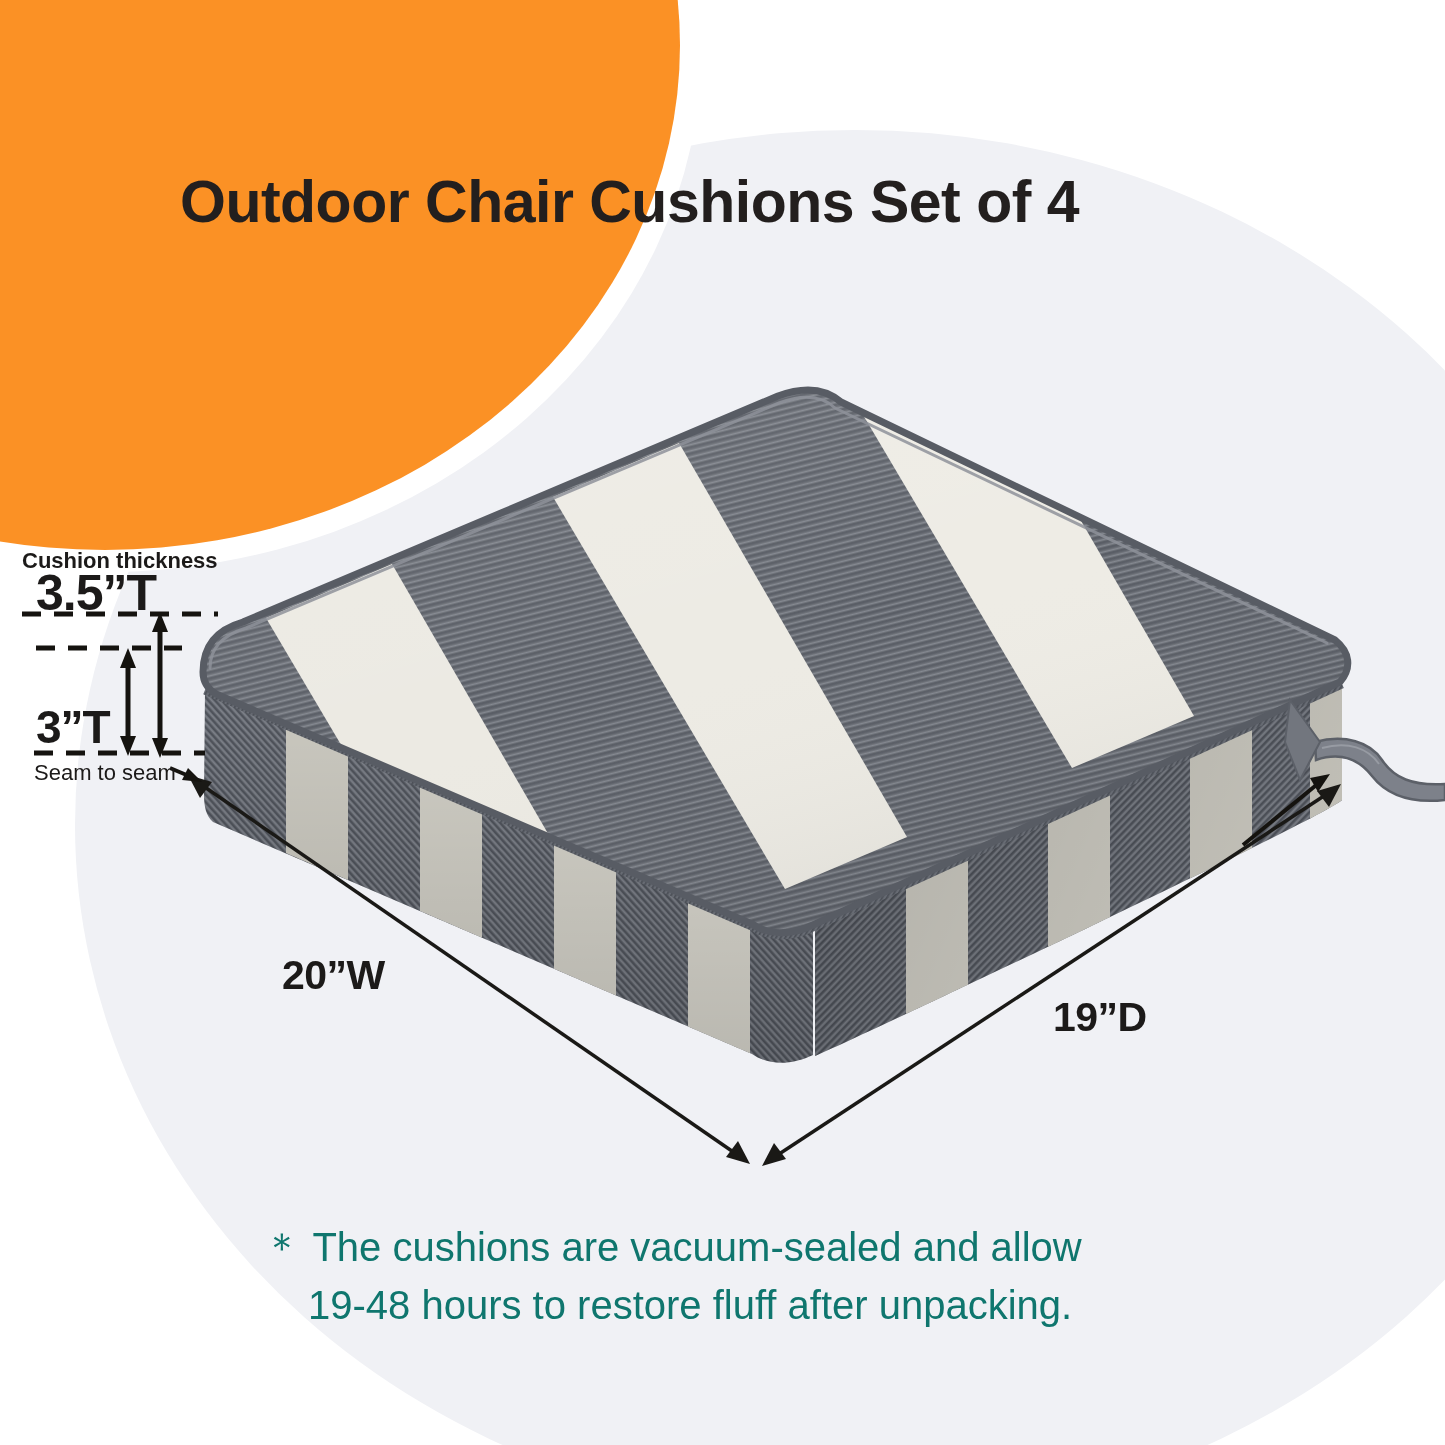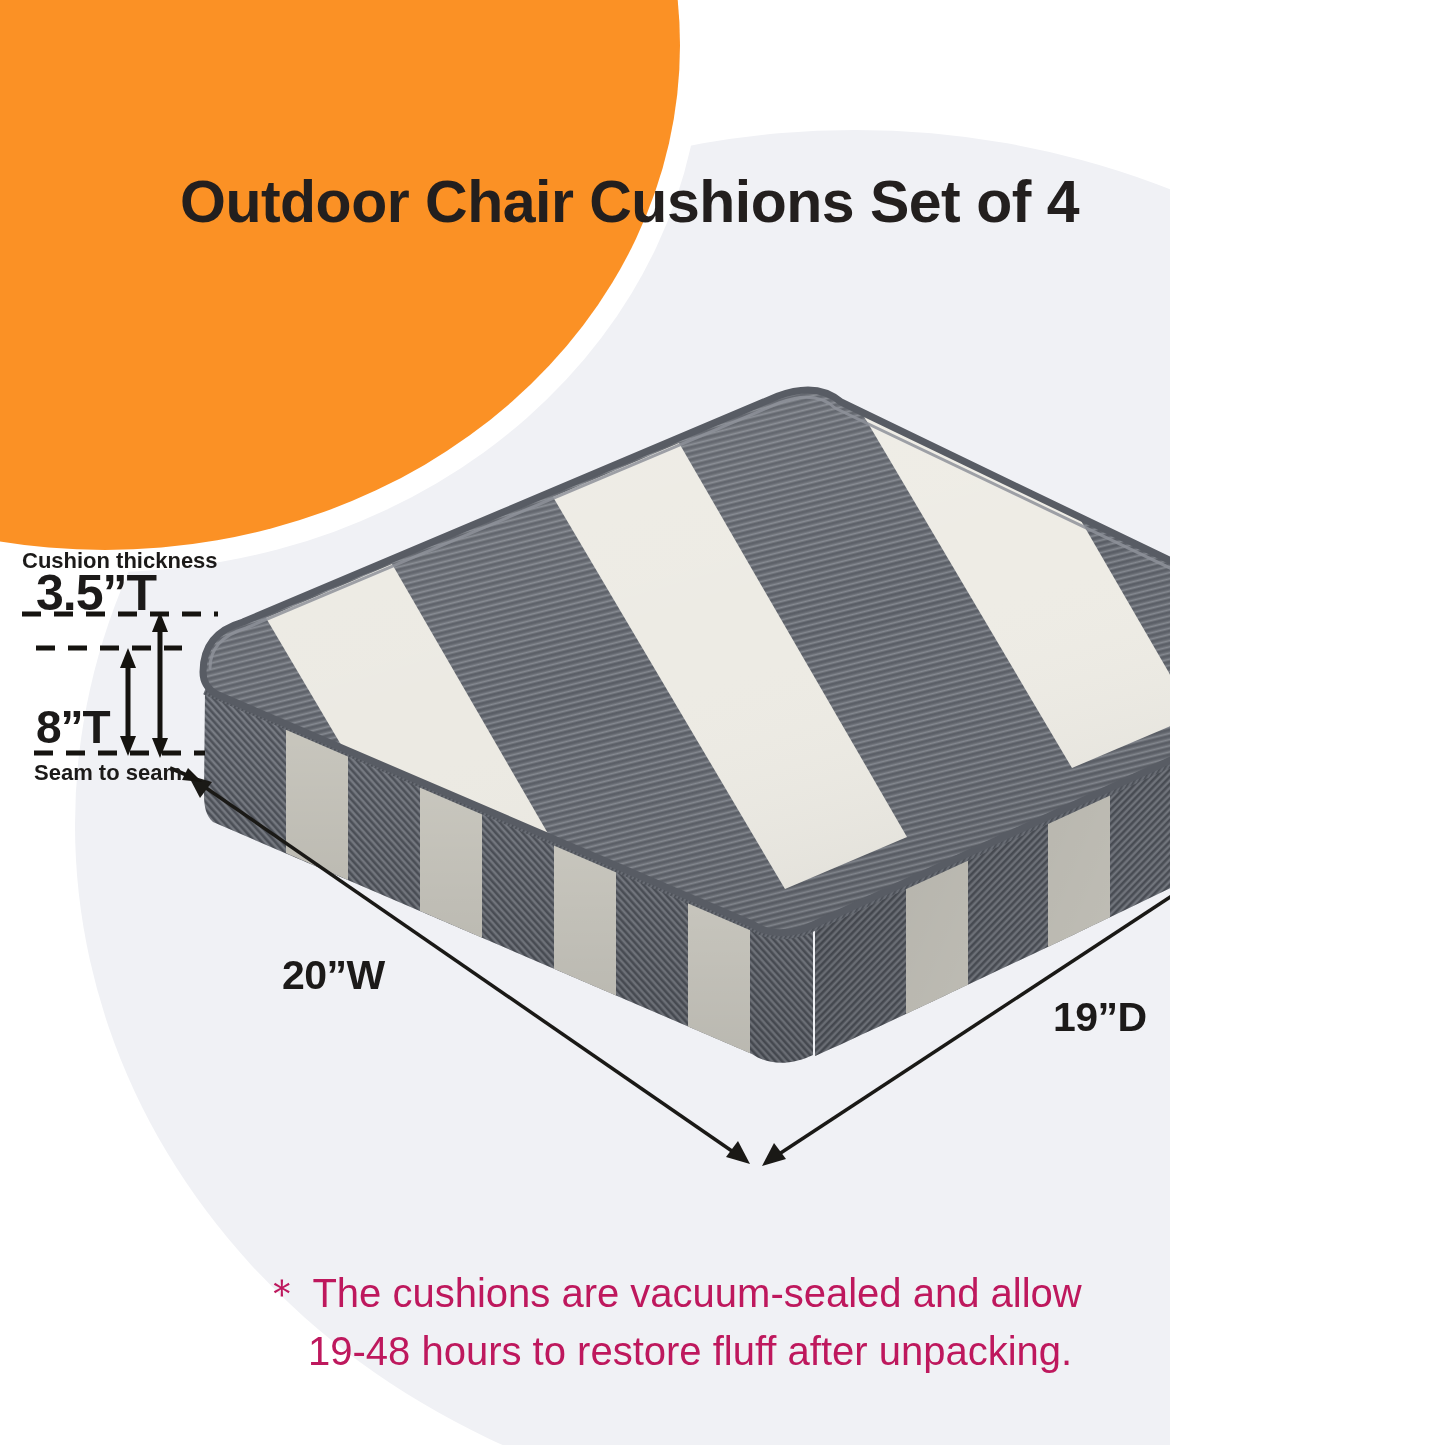--- a/index.html
+++ b/index.html
@@ -2,21 +2,21 @@
 <html><head>
 <meta charset="utf-8">
 <style>
   html, body {
     margin: 0;
     padding: 0;
     background: #ffffff;
   }
   #page {
     position: relative;
-    width: 1170px;
+    width: 1445px;
     height: 1445px;
     background: #ffffff;
     overflow: hidden;
     font-family: "Liberation Sans", sans-serif;
   }
 
   
   .bg-gray-blob {
     position: absolute;
     left: 75px;
@@ -95,21 +95,21 @@
     left: 36px;
     top: 700px;
     font-size: 46px;
     font-weight: bold;
     letter-spacing: -1px;
   }
   .anno-seam {
     left: 34px;
     top: 760px;
     font-size: 22px;
-    font-weight: bold;
+    font-weight: normal;
   }
   .anno-w {
     left: 282px;
     top: 952px;
     font-size: 41px;
     font-weight: bold;
     letter-spacing: -0.5px;
   }
   .anno-d {
     left: 1053px;
@@ -121,22 +121,21 @@
 
   
   .footnote {
     position: absolute;
     left: 262px;
     top: 1218px;
     z-index: 8;
     width: 950px;
     font-size: 40px;
     line-height: 1.45;
-    color: #be185d;
-    margin-top: 46px;
+    color: #0f766e;
   }
   .footnote-line {
     display: block;
   }
   .footnote-line.indent {
     padding-left: 46px;
   }
 </style>
 </head>
 <body>
@@ -327,21 +326,21 @@
     </g>
 
     <g>
       <line x1="1243" y1="845" x2="1320" y2="782" stroke="#15130f" stroke-width="4"></line>
       <polygon points="1330,774 1310,778 1318,792" fill="#15130f"></polygon>
     </g>
   </svg>
 
   <div class="anno anno-cushion-thickness">Cushion thickness</div>
   <div class="anno anno-thick-35">3.5”T</div>
-  <div class="anno anno-thick-3">8”T</div>
+  <div class="anno anno-thick-3">3”T</div>
   <div class="anno anno-seam">Seam to seam</div>
   <div class="anno anno-w">20”W</div>
   <div class="anno anno-d">19”D</div>
 
   <div class="footnote">
     <span class="footnote-line">＊ The cushions are vacuum-sealed and allow</span>
     <span class="footnote-line indent">19-48 hours to restore fluff after unpacking.</span>
   </div>
 
 </div>

